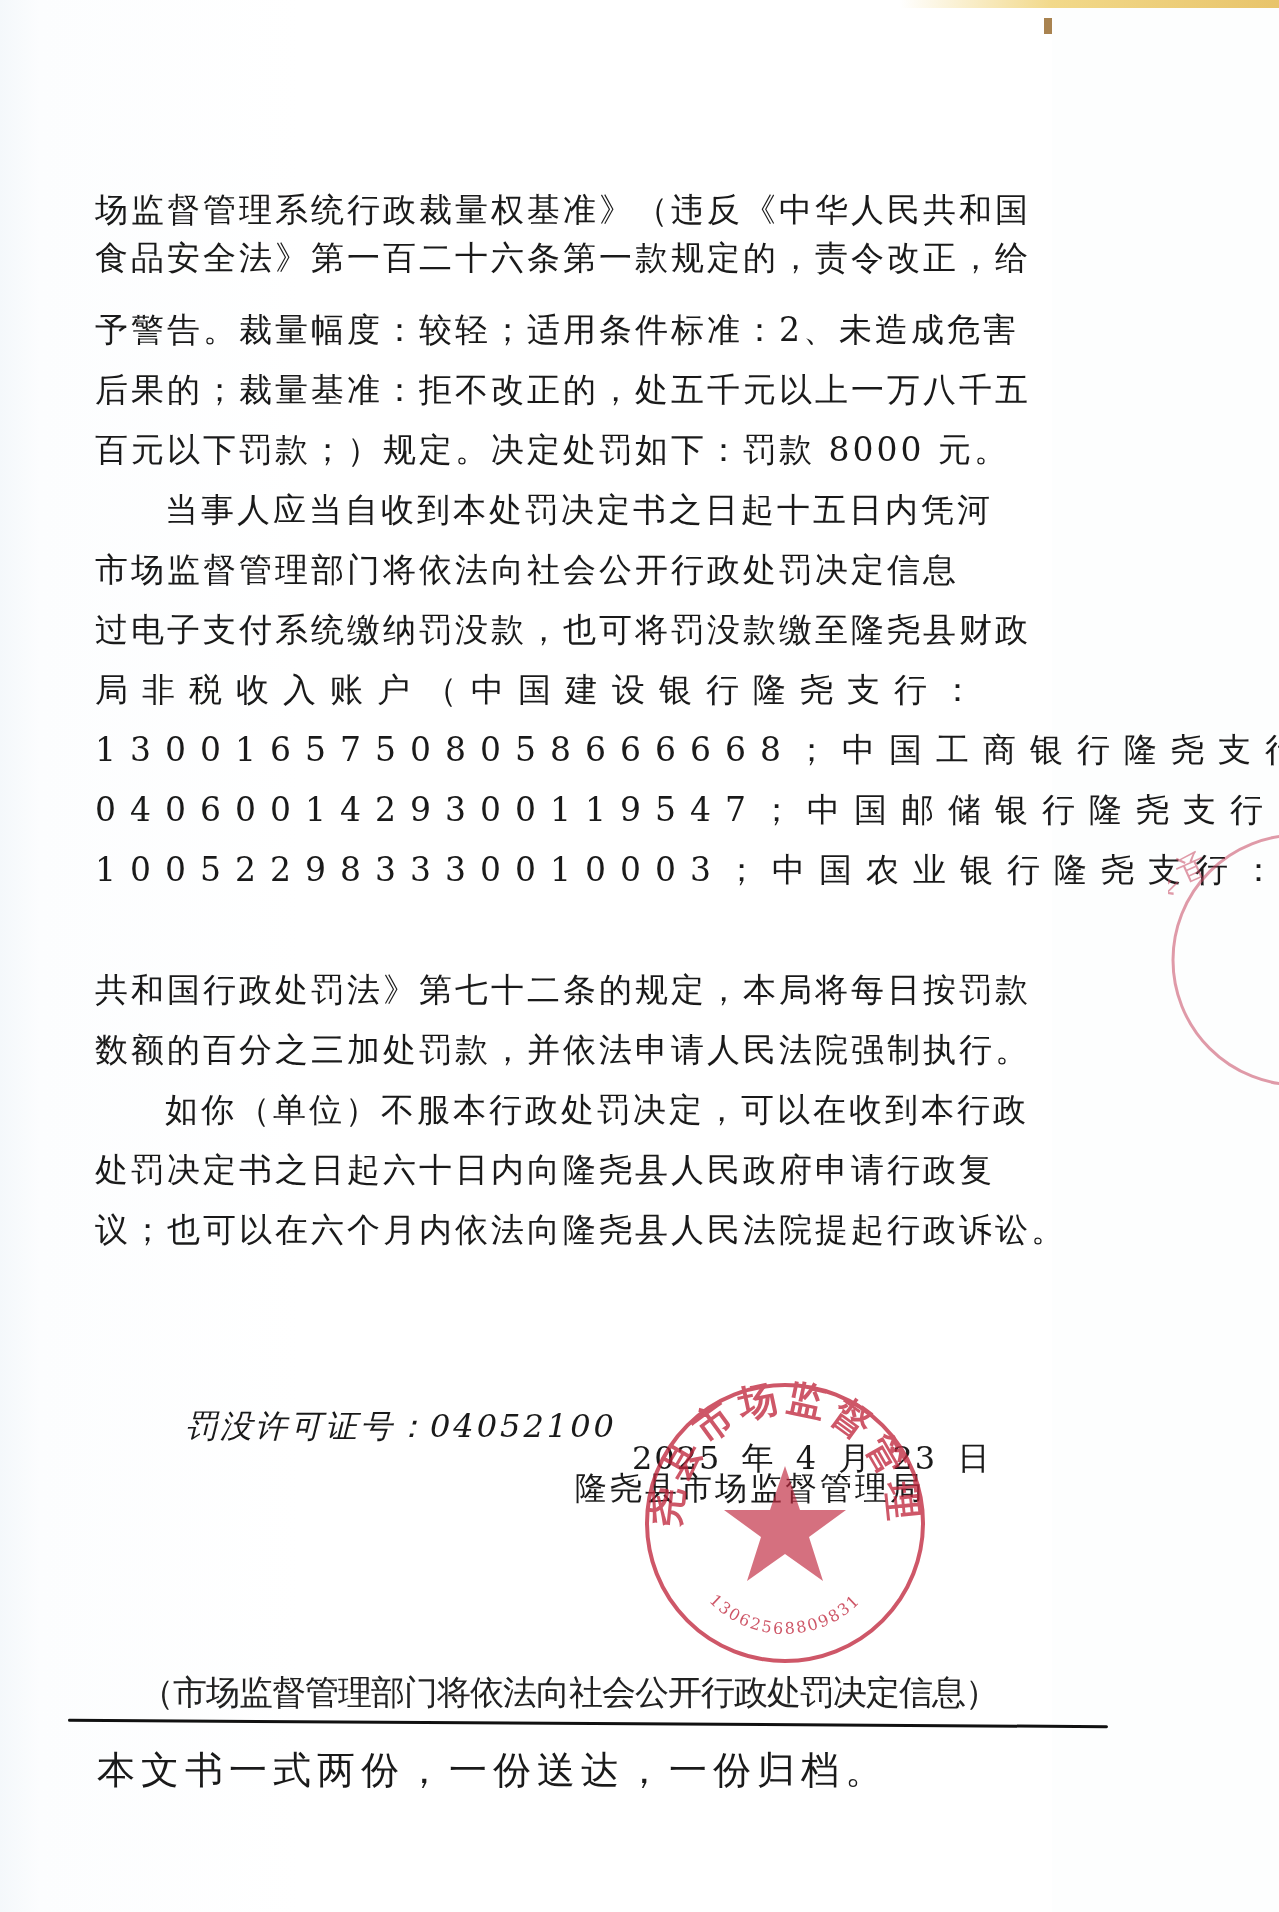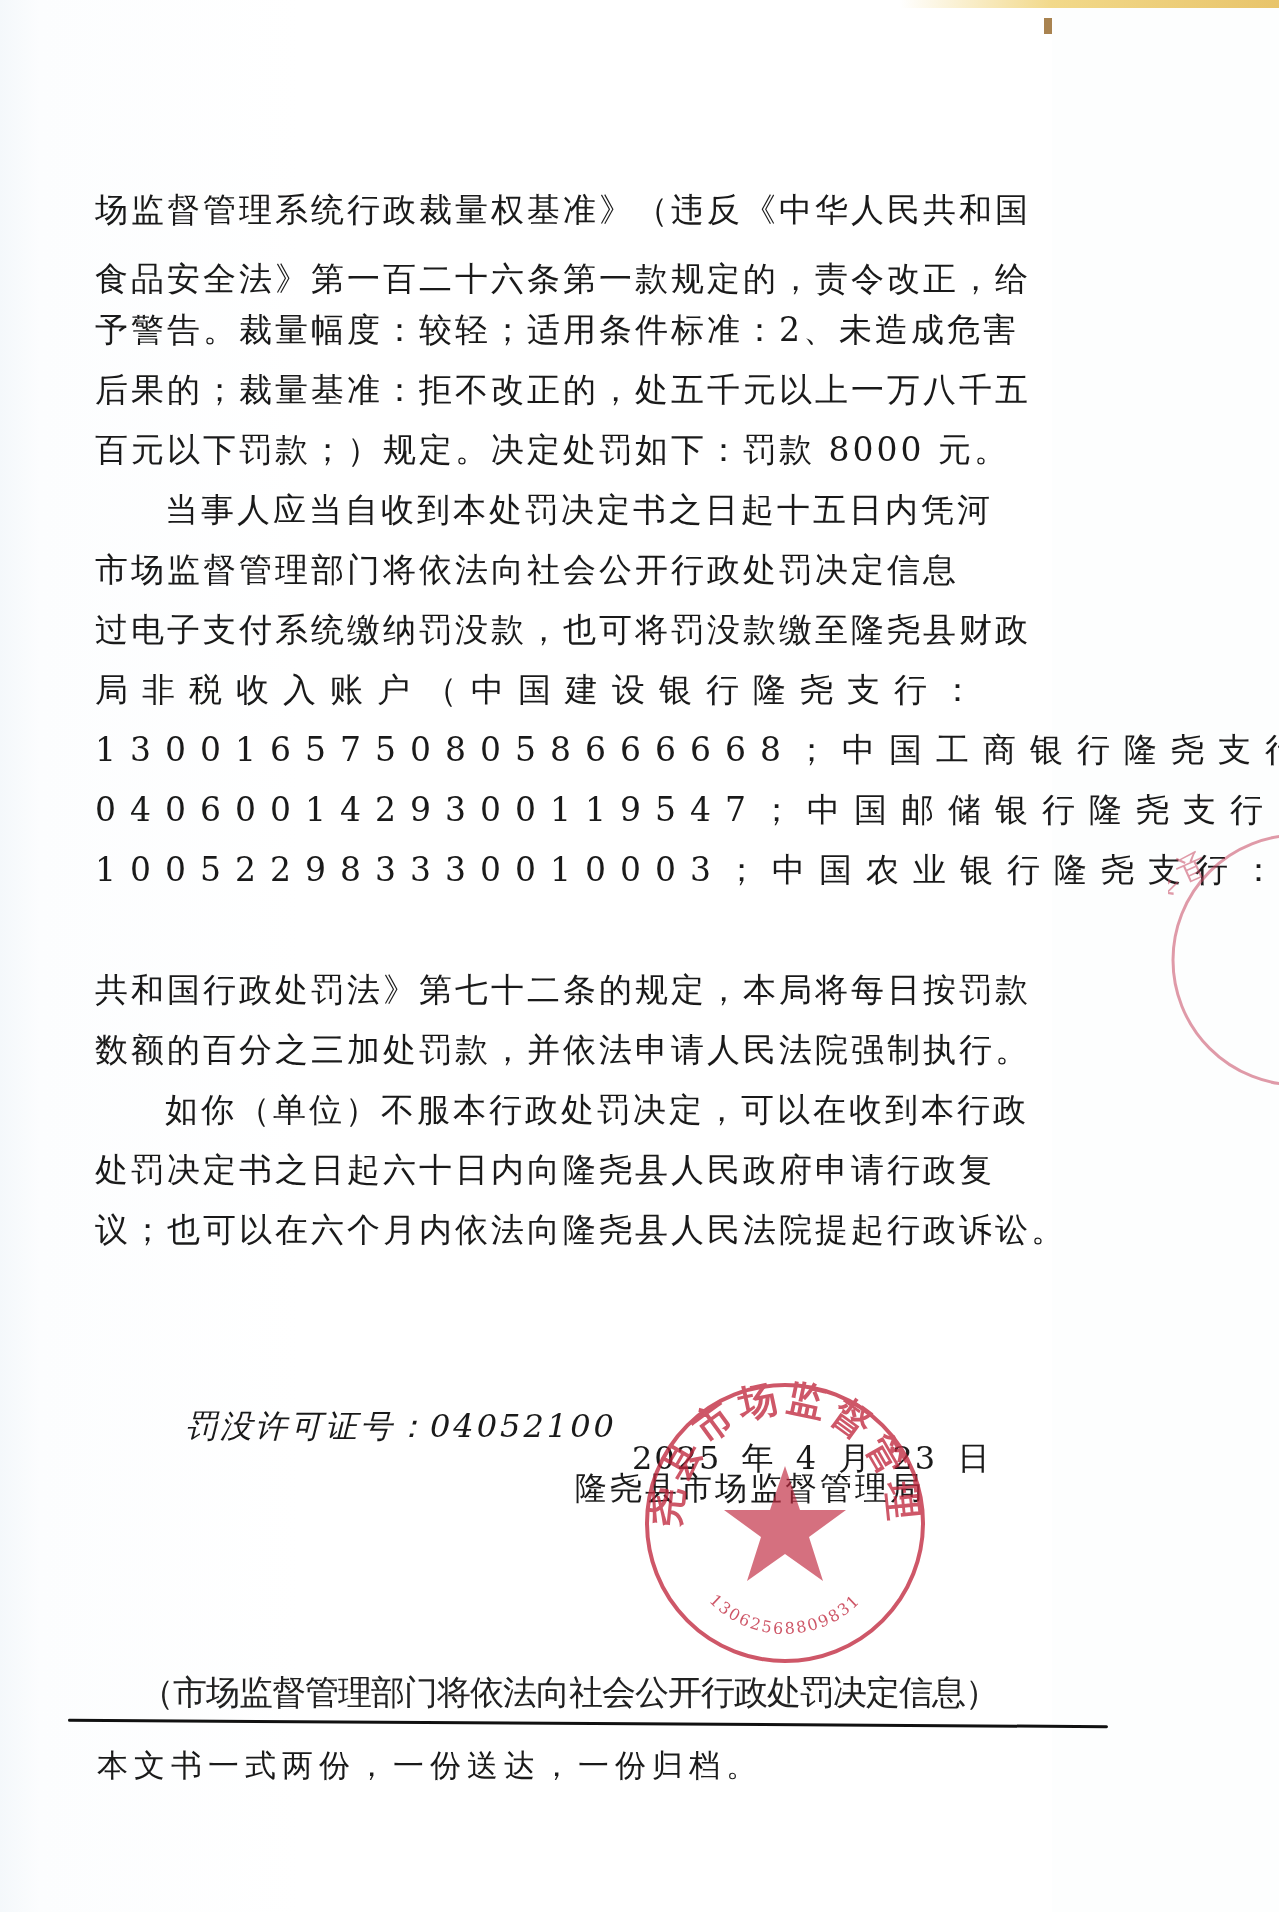--- a/index.html
+++ b/index.html
@@ -30,40 +30,40 @@
   .org { position: absolute; left: 575px; top: 1467px; font-size: 32px; letter-spacing: 3px; }
   .date { position: absolute; left: 632px; top: 1437px; font-size: 32px; word-spacing: 8px; letter-spacing: 2px; }
   .notice {
     position: absolute; left: 140px; top: 1670px; font-size: 34px; font-family: "DejaVu Sans", sans-serif;
     letter-spacing: -1px; font-weight: normal; color: #222;
   }
   .rule {
     position: absolute; left: 68px; top: 1722px; width: 1040px; height: 3px; background: #111;
     transform: skewY(0.35deg); border-radius: 2px;
   }
-  .copies { position: absolute; left: 97px; top: 1745px; font-size: 31px; letter-spacing: 6px; text-align: right; }
+  .copies { position: absolute; left: 97px; top: 1745px; font-size: 38px; letter-spacing: 6px; text-align: right; }
   .stamp-main {
     position: absolute; left: 640px; top: 1378px; width: 290px; height: 290px;
     opacity: 0.78; pointer-events: none;
   }
   .stamp-edge {
     position: absolute; left: 1168px; top: 830px; width: 260px; height: 260px;
     opacity: 0.55; pointer-events: none;
   }
   .stamp-svg-text { font-family: "DejaVu Serif", serif; fill: #c1283e; }
 </style>
 </head>
 <body>
 
 <div class="page">
   <div class="top-strip"></div>
   <div class="corner-mark"></div>
 
   <div class="line" style="top:188px">场监督管理系统行政裁量权基准》（违反《中华人民共和国</div>
-  <div class="line" style="top:257px">食品安全法》第一百二十六条第一款规定的，责令改正，给</div>
+  <div class="line" style="top:236px">食品安全法》第一百二十六条第一款规定的，责令改正，给</div>
   <div class="line" style="top:308px">予警告。裁量幅度：较轻；适用条件标准：2、未造成危害</div>
   <div class="line" style="top:368px">后果的；裁量基准：拒不改正的，处五千元以上一万八千五</div>
   <div class="line" style="top:428px">百元以下罚款；）规定。决定处罚如下：罚款 8000 元。</div>
 
   <div class="line indent" style="top:488px">当事人应当自收到本处罚决定书之日起十五日内凭河</div>
   <div class="line" style="top:548px">市场监督管理部门将依法向社会公开行政处罚决定信息</div>
   <div class="line spread" style="top:668px">局非税收入账户（中国建设银行隆尧支行：</div>
   <div class="line" style="top:608px">过电子支付系统缴纳罚没款，也可将罚没款缴至隆尧县财政</div>
   <div class="line spread" style="top:728px">13001657508058666668；中国工商银行隆尧支行：</div>
   <div class="line spread" style="top:788px">0406001429300119547；中国邮储银行隆尧支行：</div>

